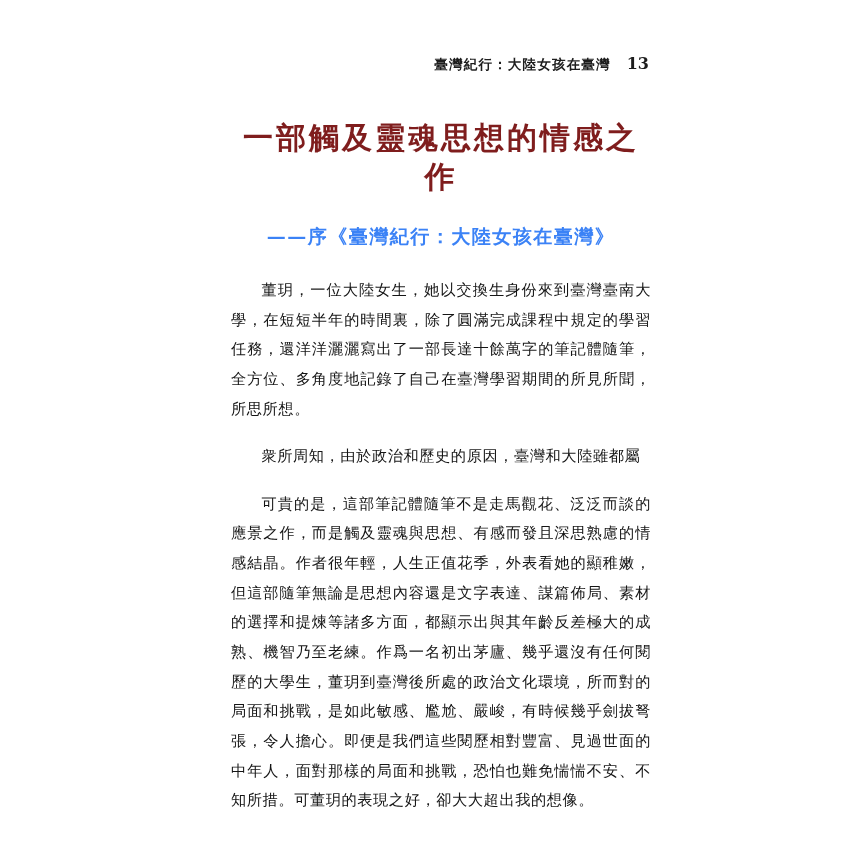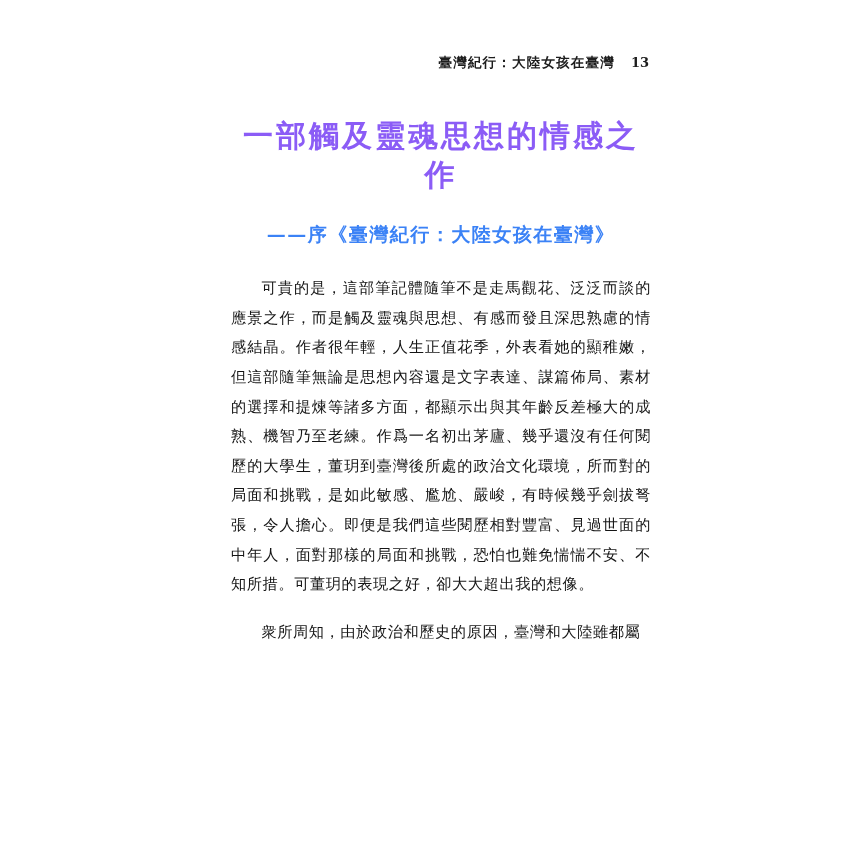--- a/index.html
+++ b/index.html
@@ -39,33 +39,33 @@
     font-weight: 700;
     color: #1d1d1d;
     margin: 6px 0 0 0;
     padding-right: 2px;
   }
   .running-head .rh-title {
     font-family: "DejaVu Serif", "Liberation Serif", serif;
   }
   .running-head .rh-page {
     margin-left: 16px;
-    font-size: 13px;
+    font-size: 16px;
     letter-spacing: 0;
   }
   .title-block {
     margin-top: 44px;
     text-align: center;
   }
   .doc-title {
     font-size: 30px;
     font-weight: 700;
     letter-spacing: 3px;
     line-height: 1.3;
-    color: #8b5cf6;
+    color: #7f1d1d;
   }
   .doc-subtitle {
     margin-top: 28px;
     font-size: 19px;
     font-weight: 700;
     letter-spacing: 1.5px;
     color: #3b82f6;
   }
   .byline {
     margin-top: 18px;
@@ -100,18 +100,19 @@
       <span class="rh-title">臺灣紀行：大陸女孩在臺灣</span>
       <span class="rh-page">13</span>
     </div>
 
     <div class="title-block">
       <div class="doc-title">一部觸及靈魂思想的情感之作</div>
       <div class="doc-subtitle">——序《臺灣紀行：大陸女孩在臺灣》</div>
     </div>
 
     <div class="body-text">
+      <p class="para">董玥，一位大陸女生，她以交換生身份來到臺灣臺南大學，在短短半年的時間裏，除了圓滿完成課程中規定的學習任務，還洋洋灑灑寫出了一部長達十餘萬字的筆記體隨筆，全方位、多角度地記錄了自己在臺灣學習期間的所見所聞，所思所想。</p>
+      <p class="para">衆所周知，由於政治和歷史的原因，臺灣和大陸雖都屬</p>
       <p class="para">可貴的是，這部筆記體隨筆不是走馬觀花、泛泛而談的應景之作，而是觸及靈魂與思想、有感而發且深思熟慮的情感結晶。作者很年輕，人生正值花季，外表看她的顯稚嫩，但這部隨筆無論是思想內容還是文字表達、謀篇佈局、素材的選擇和提煉等諸多方面，都顯示出與其年齡反差極大的成熟、機智乃至老練。作爲一名初出茅廬、幾乎還沒有任何閱歷的大學生，董玥到臺灣後所處的政治文化環境，所而對的局面和挑戰，是如此敏感、尷尬、嚴峻，有時候幾乎劍拔弩張，令人擔心。即便是我們這些閱歷相對豐富、見過世面的中年人，面對那樣的局面和挑戰，恐怕也難免惴惴不安、不知所措。可董玥的表現之好，卻大大超出我的想像。</p>
-      <p class="para">衆所周知，由於政治和歷史的原因，臺灣和大陸雖都屬</p>
     </div>
 
   </div>
 </div>
 
 </body></html>

